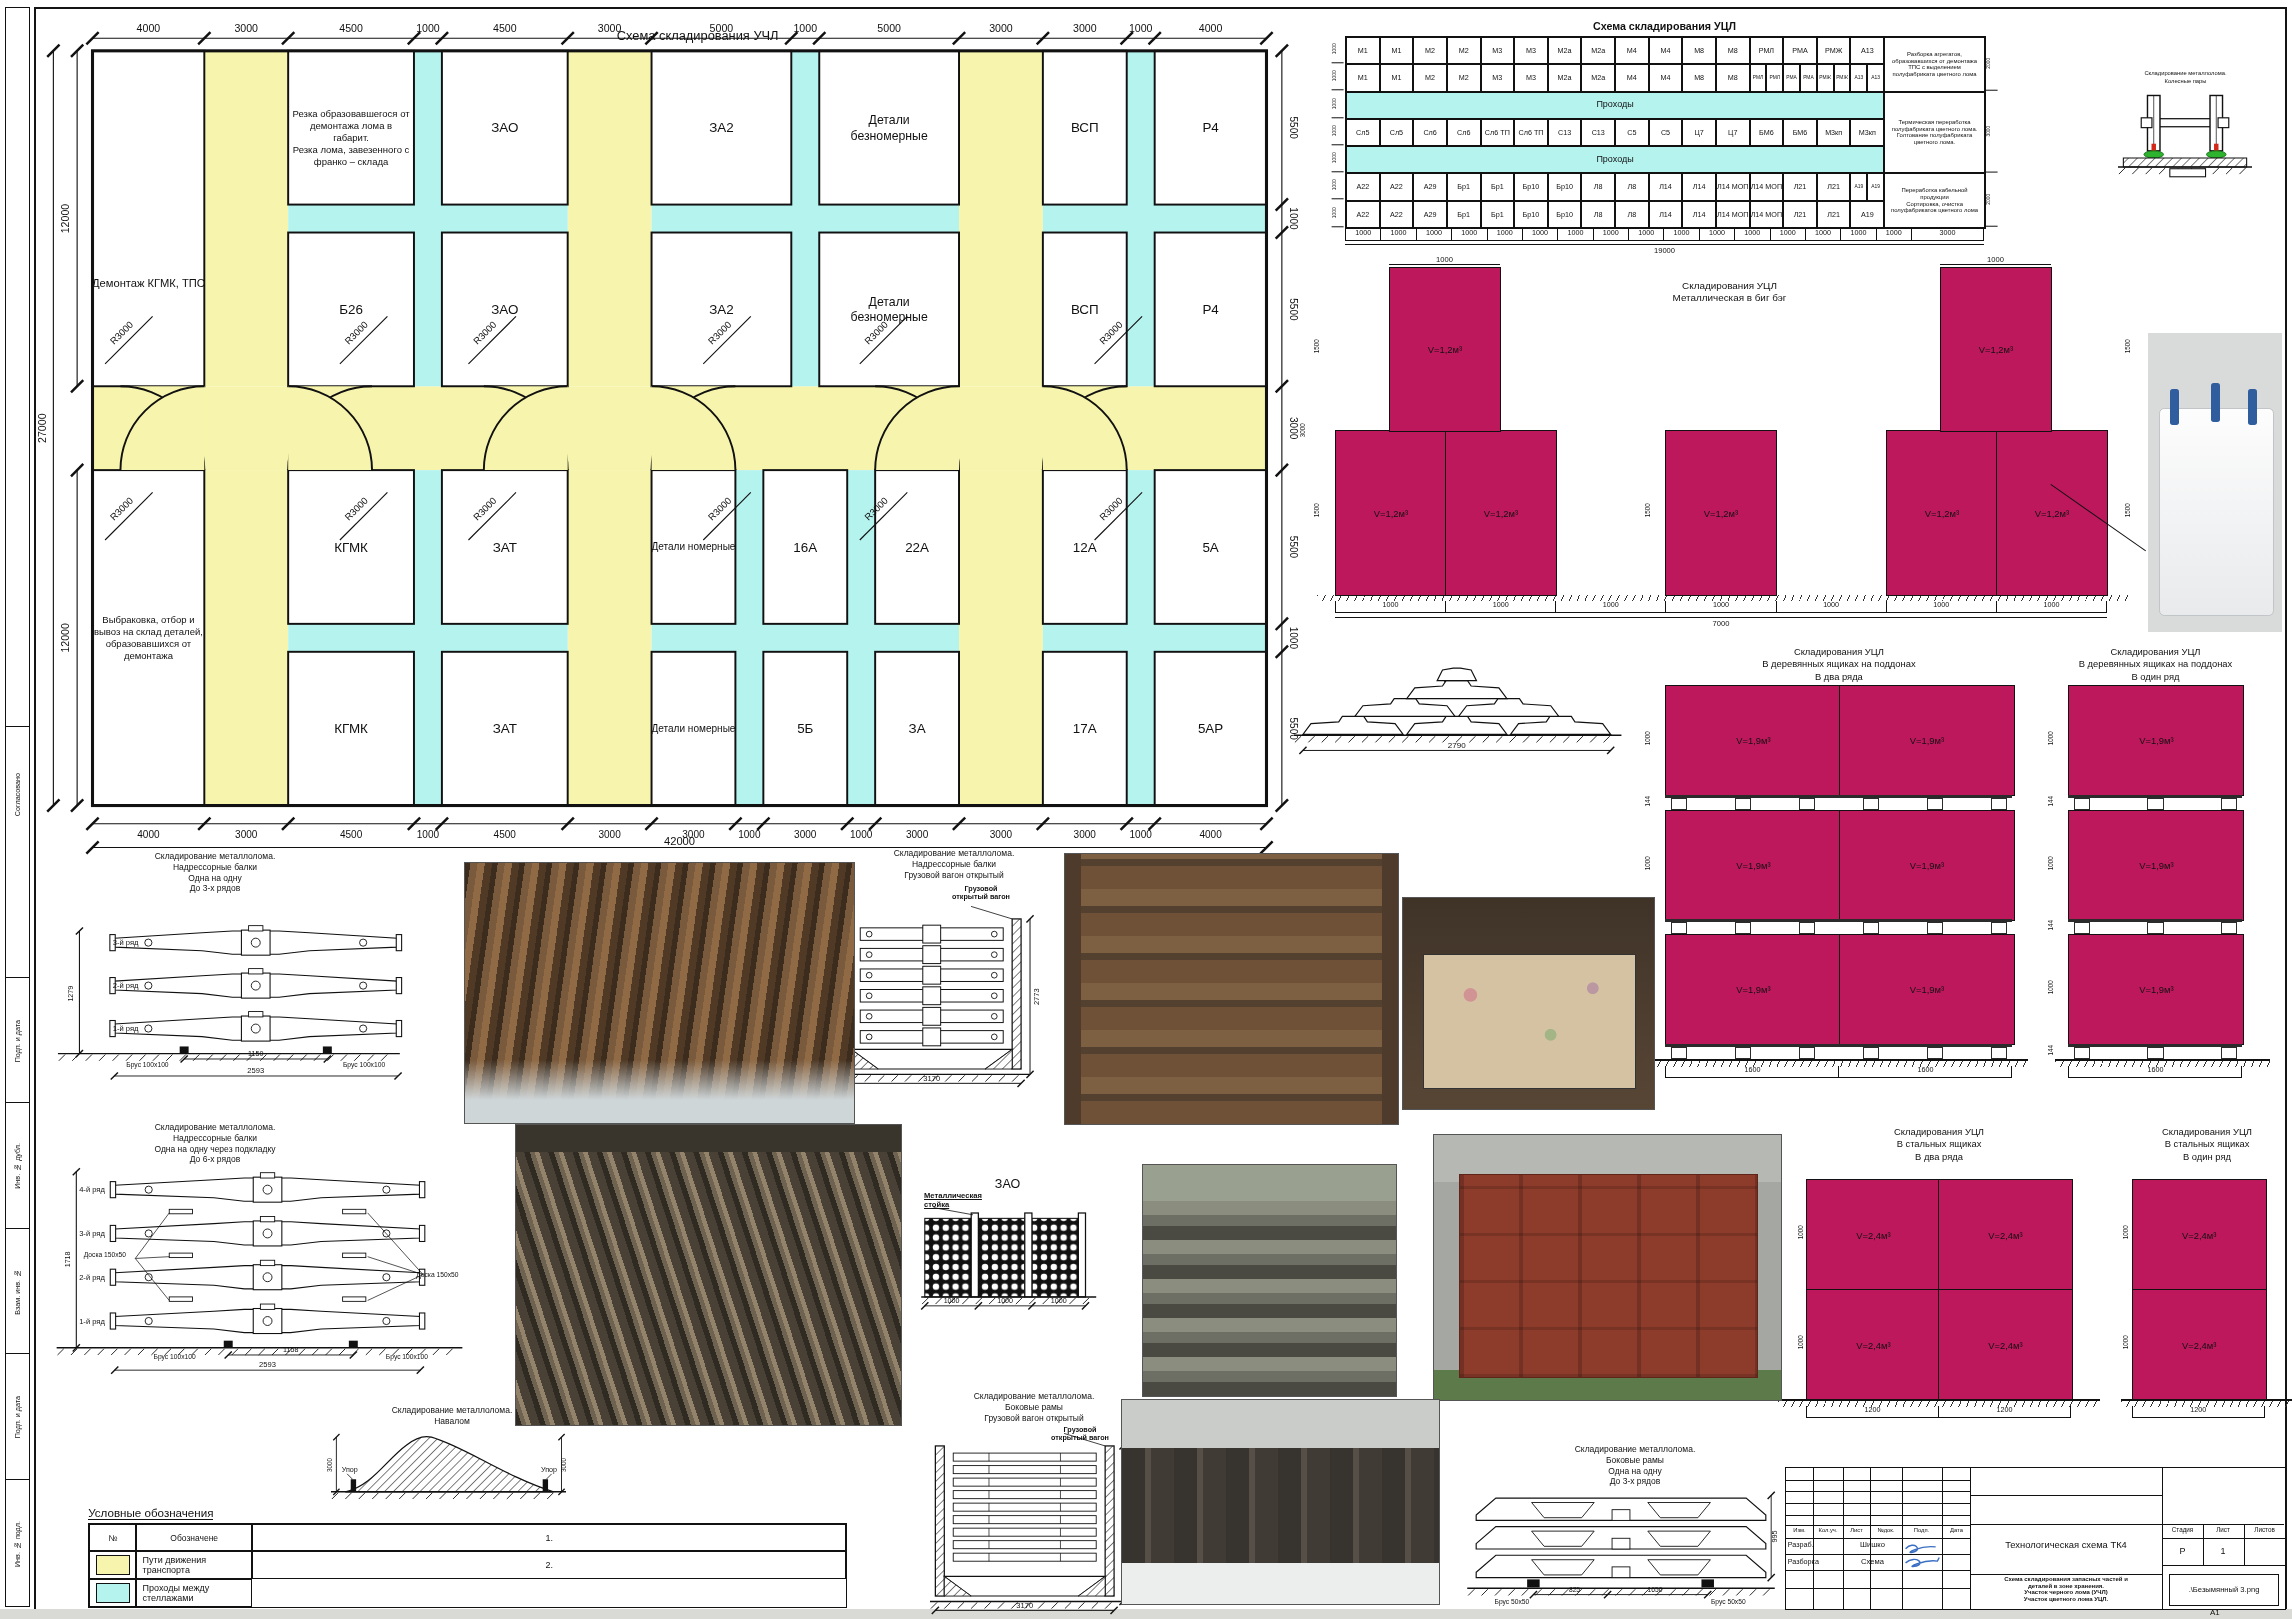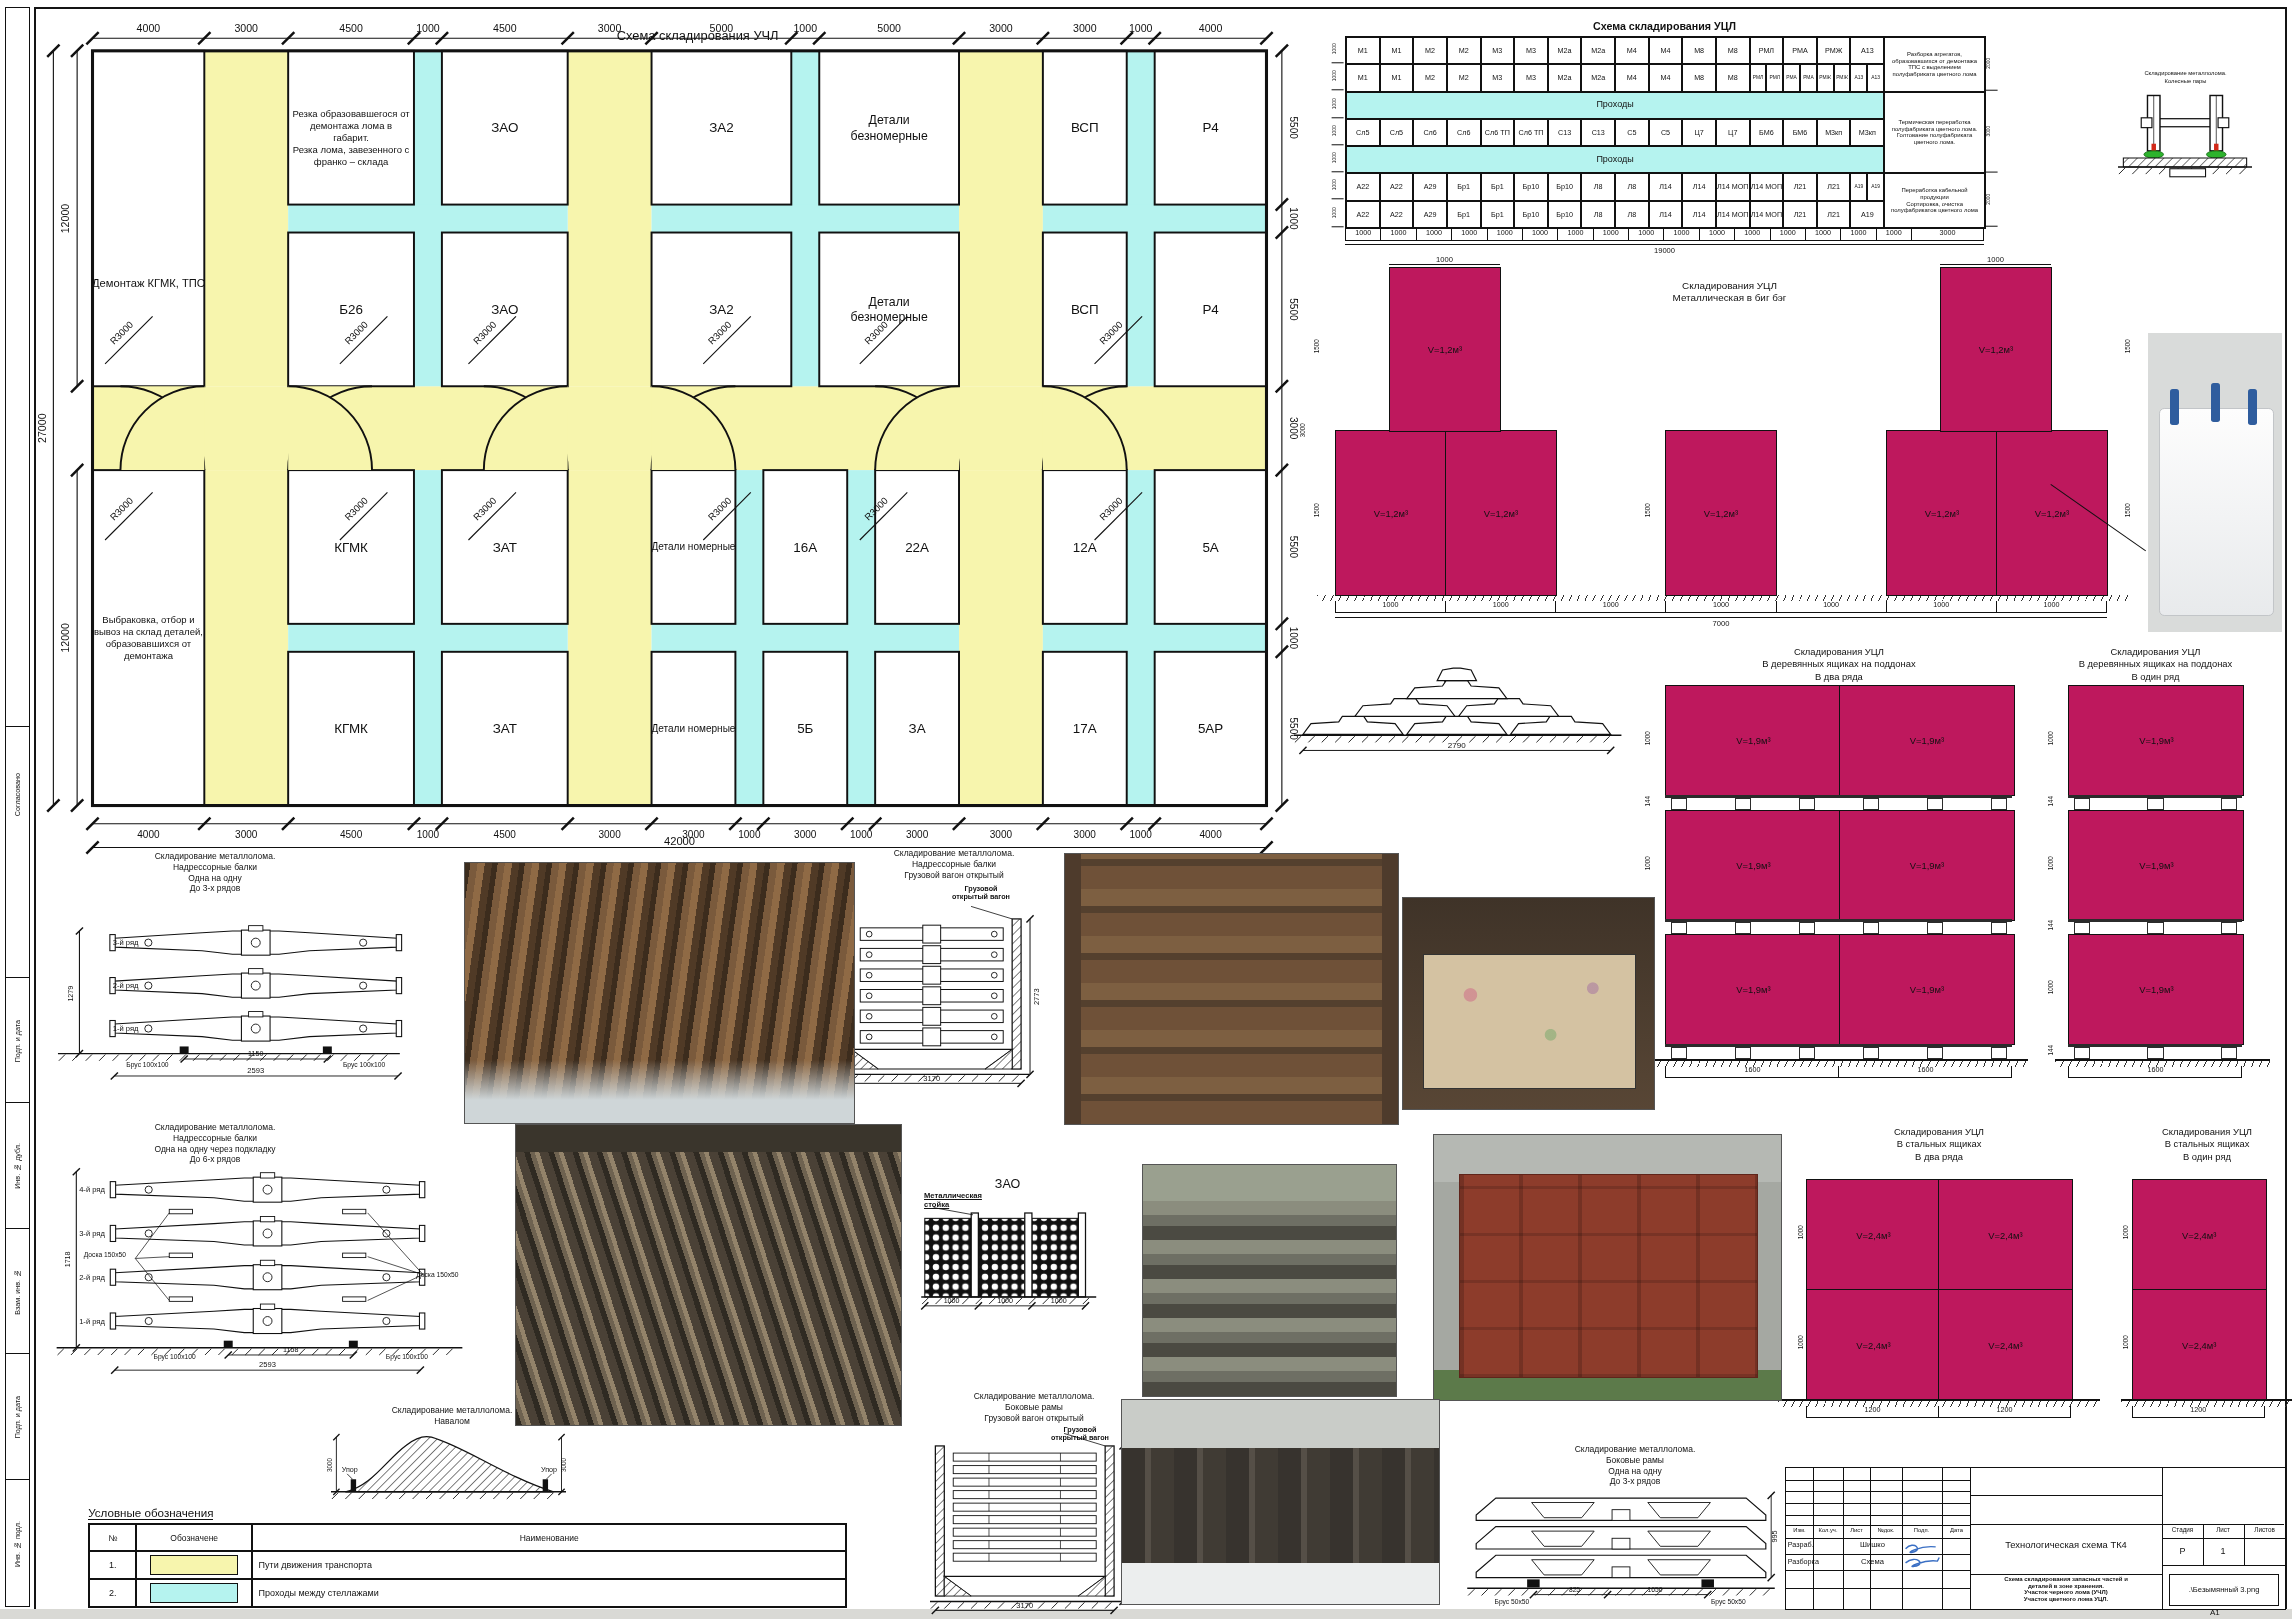--- a/index.html
+++ b/index.html
@@ -1126,21 +1126,20 @@
     <div class="abs" style="left:21.5px;top:56px;width:9px;height:36px;background:#2f5d9e;border-radius:2.7px;"></div>
     <div class="abs" style="left:63px;top:50px;width:9px;height:39px;background:#2f5d9e;border-radius:2.7px;"></div>
     <div class="abs" style="left:100px;top:56px;width:9px;height:36px;background:#2f5d9e;border-radius:2.7px;"></div>
   </div>
 
   <div class="abs" style="left:45px;top:1506px;width:779px;height:104px;margin-left:36px;">
     <div class="t" style="left:7.2px;top:0;font-size:11.6px;border-bottom:0.9px solid #111;">Условные обозначения</div>
     <div id="legend-table" style="left:7.2px;top:17px;width:757px;height:83px;grid-template-rows:27px 1fr 1fr;">
       <div class="hd">№</div>
       <div class="hd">Обозначене</div>
-      <div class="hd">Наименование</div>
       <div style="justify-content:center;">1.</div>
       <div>
           <span class="swatch" style="background: rgb(247, 245, 173);"></span>
         </div>
       <div>Пути движения транспорта</div>
       <div style="justify-content:center;">2.</div>
       <div>
           <span class="swatch" style="background: rgb(181, 243, 239);"></span>
         </div>
       <div>Проходы между стеллажами</div>

